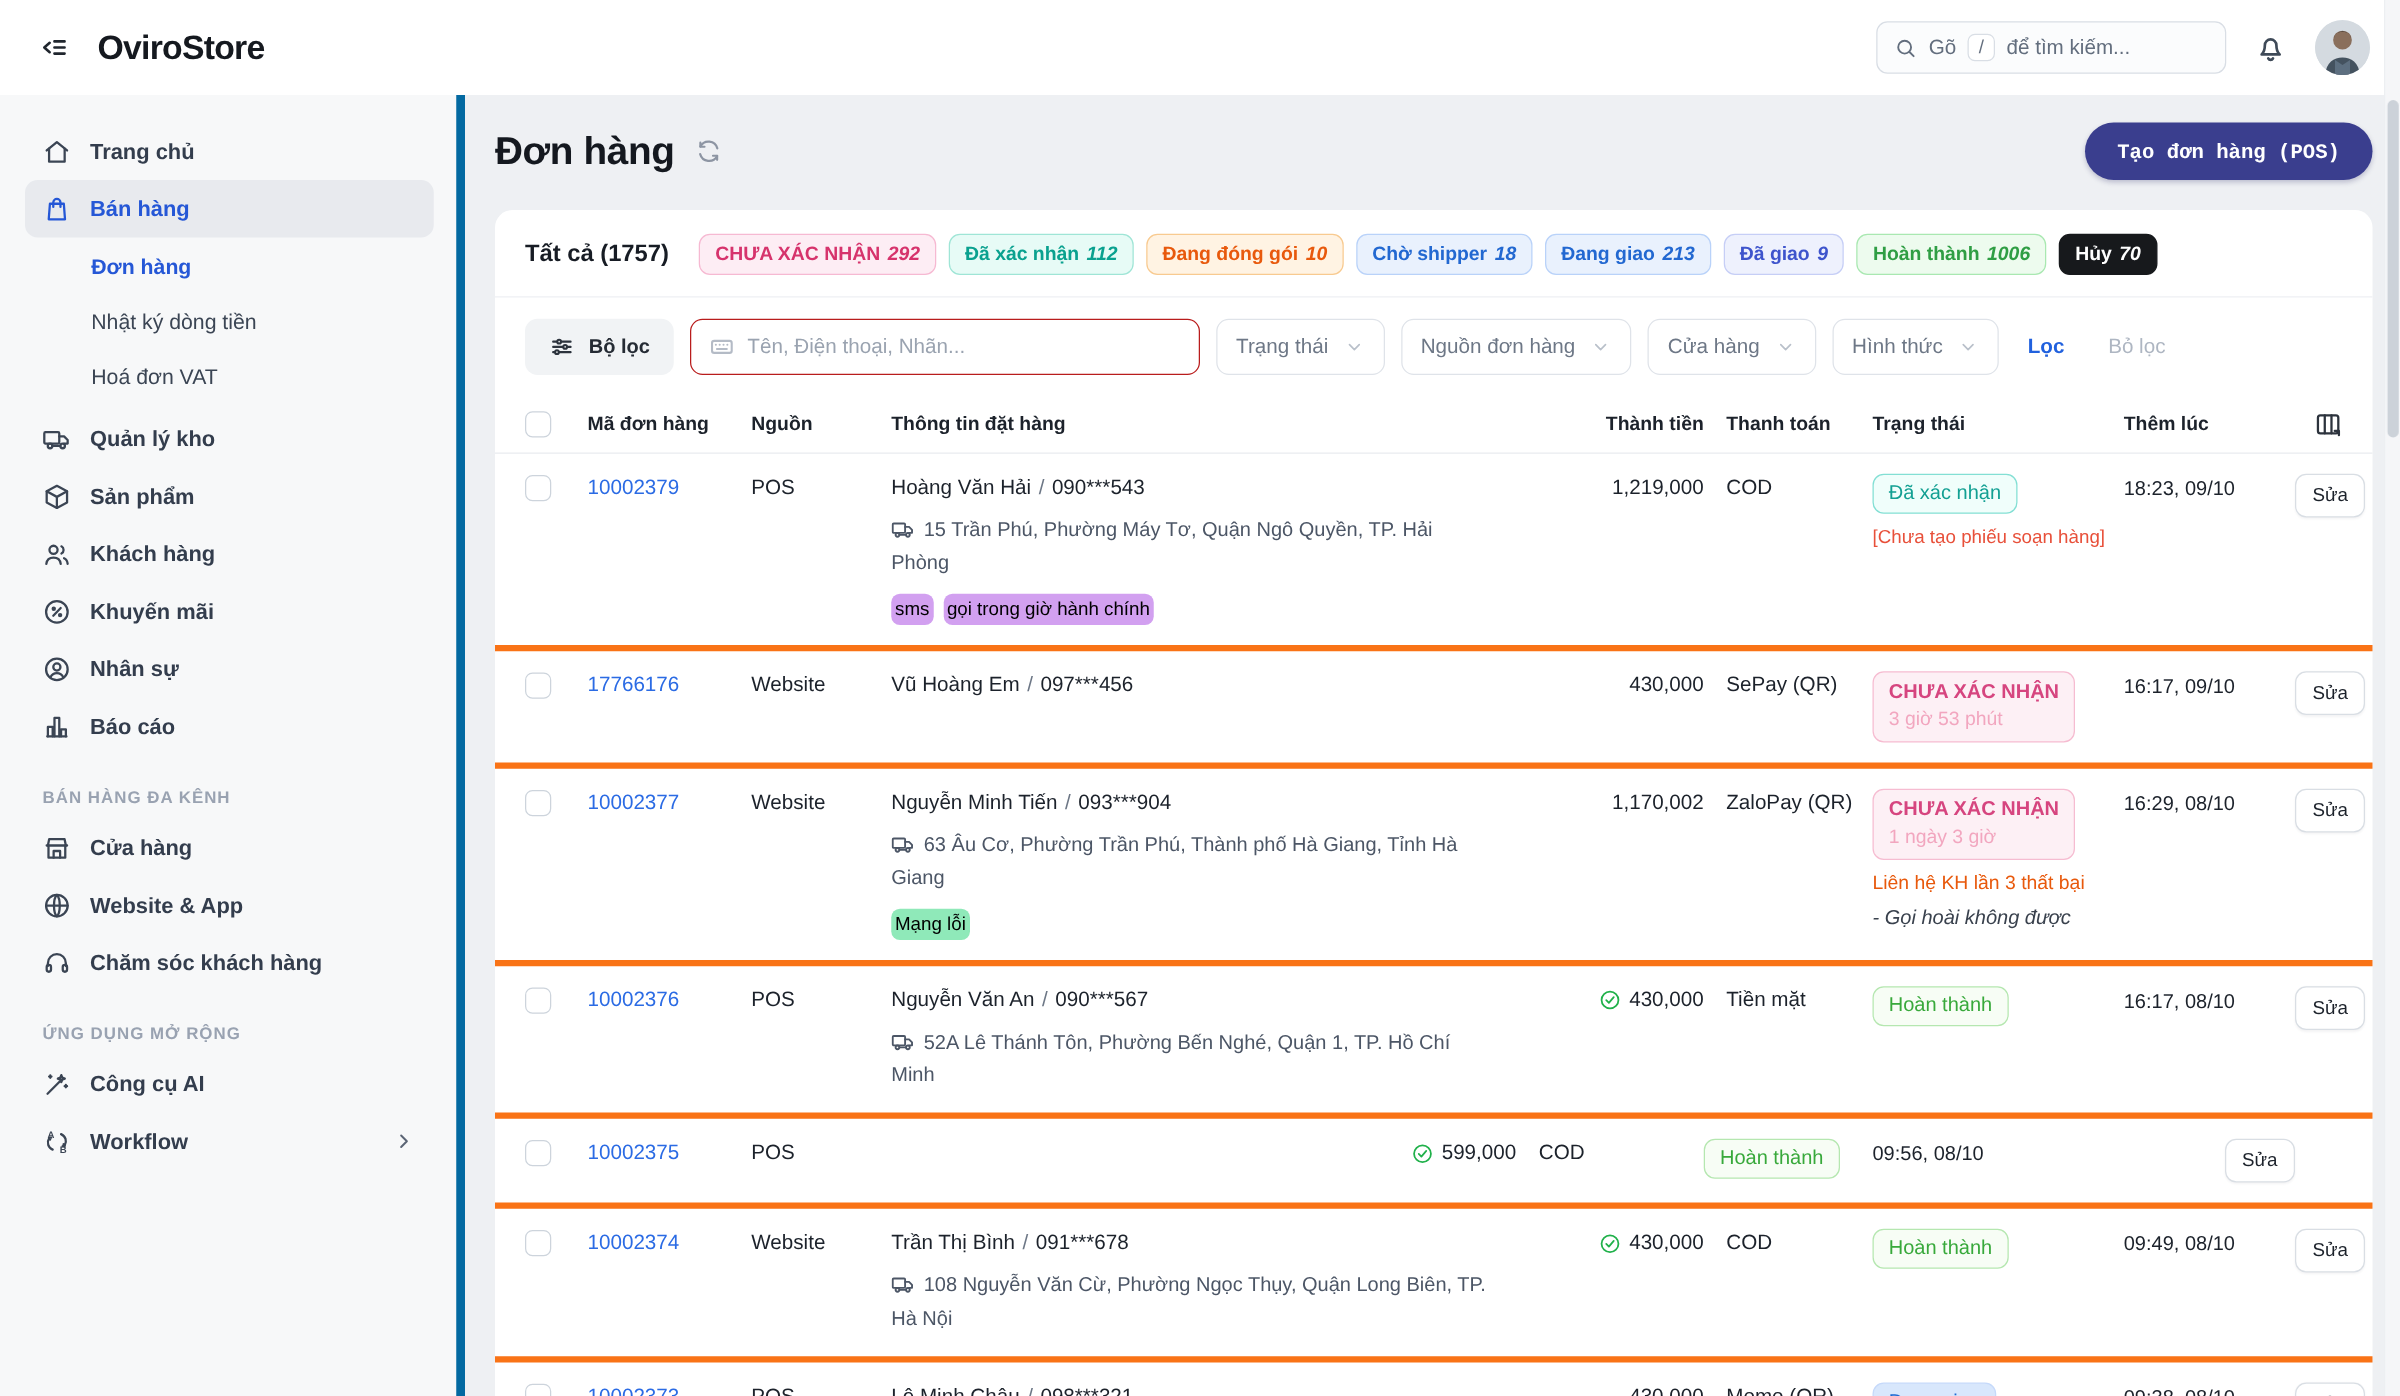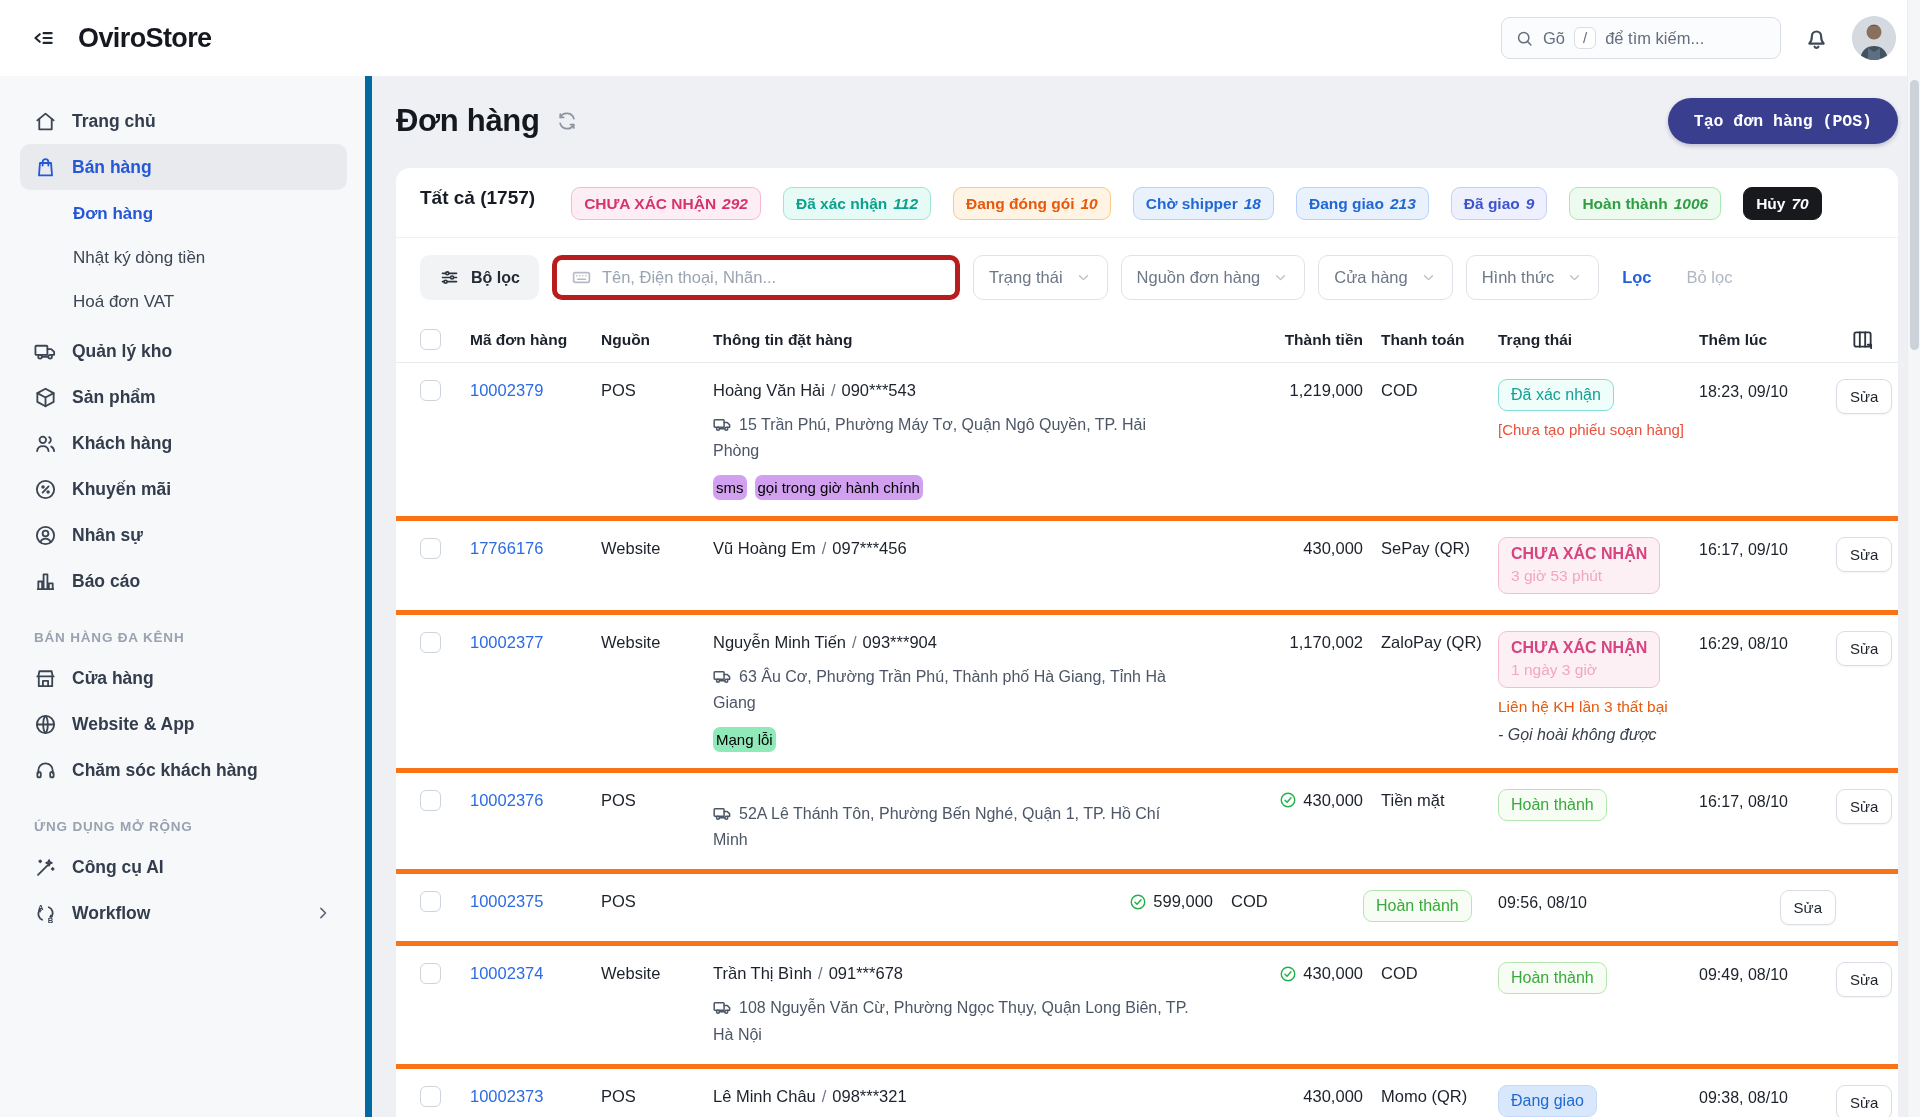--- a/index.html
+++ b/index.html
@@ -70,21 +70,21 @@
   .refresh-icon { color:#8d95a3; margin-left:16px; cursor:pointer; }
   .create-btn {
     margin-left:auto; background:#3a3e8e; color:#fff; border:none; cursor:pointer;
     height:46px; padding:0 26px; border-radius:24px; font-size:16.5px; font-weight:600;
     font-family:Liberation Mono, monospace; box-shadow:0 2px 4px rgba(40,40,100,.25);
   }
 
   .card { background:#fff; border-radius:14px; min-height:930px; }
 
   
-  .chips-row { display:flex; gap:22px; padding:19px 24px 17px; }
+  .chips-row { display:flex; align-items:center; gap:10px; padding:19px 24px 17px; }
   .all-label { font-size:19px; font-weight:700; color:#171c24; margin-right:14px; }
   .chip {
     height:33px; display:flex; align-items:center; gap:6px; padding:0 12px;
     border-radius:9px; border:1px solid transparent; font-size:15.5px; font-weight:600;
     cursor:pointer; white-space:nowrap;
   }
   .chip i { font-style:italic; font-weight:800; }
   .chip.pink   { background:#fdedf4; border-color:#f6b9d2; color:#d6336c; }
   .chip.teal   { background:#e7fbf6; border-color:#9fe5d6; color:#0aa18f; }
   .chip.orange { background:#fff3e3; border-color:#f8ca90; color:#e8590c; }
@@ -97,21 +97,21 @@
 
   
   .filter-row { display:flex; align-items:center; gap:13px; padding:17px 24px; }
   .filter-btn {
     display:flex; align-items:center; gap:11px; height:45px; padding:0 19px;
     background:#f1f3f5; border:none; border-radius:10px; font-size:16px; font-weight:600;
     color:#252b34; cursor:pointer; font-family:inherit;
   }
   .filter-btn .f-icon { color:#2c333d; }
   .filter-search {
-    width:408px; height:45px; border:5px solid #b91c1c; border-radius:10px;
+    width:408px; height:45px; border:1px solid #b91c1c; border-radius:10px;
     display:flex; align-items:center; gap:10px; padding:0 14px; background:#fff;
   }
   .filter-search input {
     border:none; outline:none; flex:1; font-size:16.5px; font-family:inherit; color:#1c222b;
   }
   .filter-search input::placeholder { color:#9aa3b0; }
   .filter-search .f-icon { color:#b4bbc6; }
   .select {
     height:45px; border:1px solid #dfe3e9; border-radius:10px; background:#fff;
     display:flex; align-items:center; gap:12px; padding:0 15px;
@@ -548,20 +548,21 @@
        <div class="status-cell"><span class="badge pink">
          <span class="b-title">CHƯA XÁC NHẬN</span><span class="b-sub">1 ngày 3 giờ</span></span><span class="note orange">Liên hệ KH lần 3 thất bại</span><span class="note italic">- Gọi hoài không được</span></div>
        <span class="time">16:29, 08/10</span>
        <button class="edit-btn">Sửa</button>
      </div>
           <div class="grid-row trow">
        <span class="checkbox"></span>
        <span class="order-id">10002376</span>
        <span class="source">POS</span>
        <div>
+         <div class="cust-line">Nguyễn Văn An<span class="sep">/</span>090***567</div>
          <span class="addr">
         <span class="truck-ic"><svg width="19" height="19" viewBox="0 0 24 24" fill="none" stroke="currentColor" stroke-width="1.9" stroke-linecap="round" stroke-linejoin="round">
                     <rect x="1.5" y="6" width="12.5" height="9.5" rx="1"></rect>
                     <path d="M14 9.5h4l3 3v3h-3"></path>
                     <circle cx="6.3" cy="17.5" r="1.9"></circle>
                     <circle cx="16.8" cy="17.5" r="1.9"></circle>
                     <path d="M8.2 17.5h6.7"></path>
                   </svg></span>52A Lê Thánh Tôn, Phường Bến Nghé, Quận 1, TP. Hồ Chí Minh</span>
        </div>
        <span class="amount td right"><span class="paid-ic">

